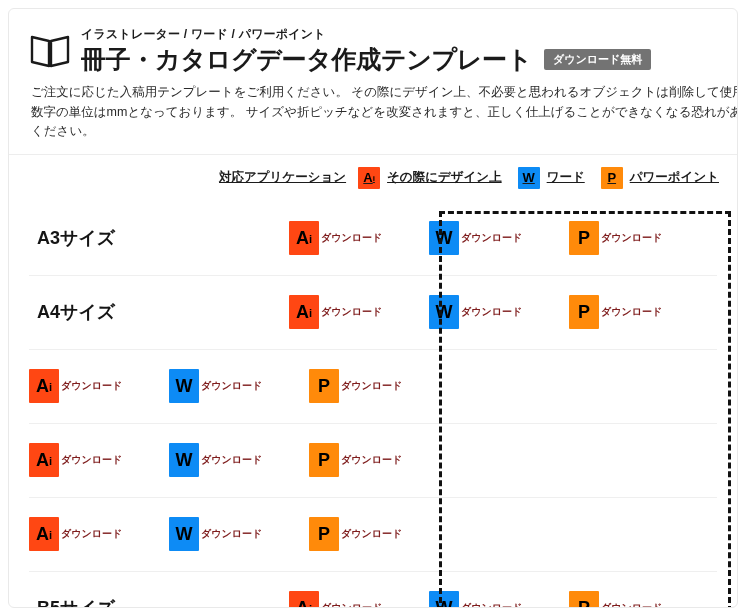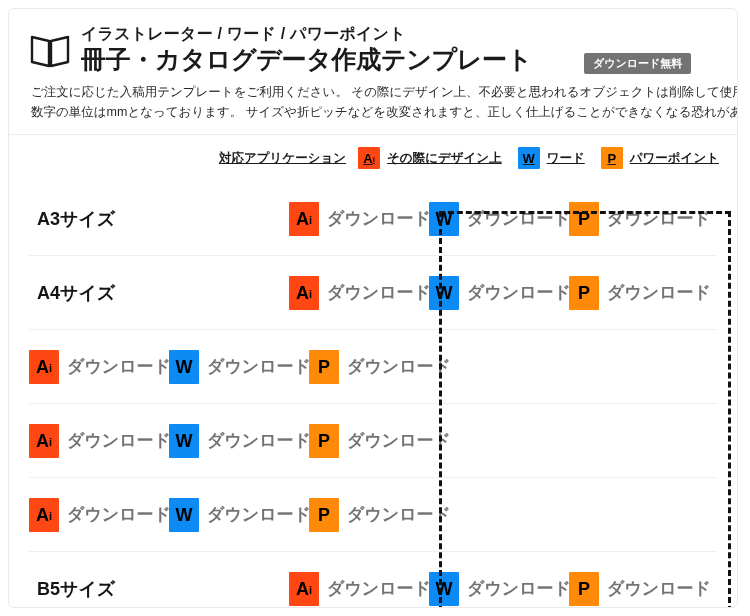--- a/index.html
+++ b/index.html
@@ -35,31 +35,30 @@
     width: 42px;
     height: 40px;
     flex: 0 0 42px;
     margin-top: 3px;
   }
   .head-text {
     margin-left: 10px;
     flex: 1 1 auto;
   }
   .kicker {
-    font-size: 16px;
+    font-size: 12px;
     font-weight: bold;
     color: #1c1c1c;
     letter-spacing: 0.2px;
     line-height: 14px;
     margin-bottom: 3px;
   }
   .title-row {
     display: flex;
-    align-items: flex-end;
-    gap: 40px;
+    align-items: center;
   }
   .main-title {
     font-size: 25px;
     font-weight: bold;
     color: #1a1a1a;
     letter-spacing: -0.3px;
     line-height: 30px;
     white-space: nowrap;
   }
   .free-badge {
@@ -160,24 +159,24 @@
     padding-left: 8px;
     box-sizing: border-box;
   }
   .cell {
     display: flex;
     align-items: center;
     width: 140px;
     flex: 0 0 140px;
   }
   .cell .dl-link {
-    margin-left: 8px;
-    font-size: 17px;
-    font-weight: bold;
-    color: #737373;
+    margin-left: 2px;
+    font-size: 10px;
+    font-weight: bold;
+    color: #7f1d1d;
     white-space: nowrap;
     cursor: pointer;
   }
 
   
   #selection {
     position: absolute;
     left: 430px;
     top: 202px;
     width: 292px;
@@ -206,20 +205,21 @@
       <div class="title-row">
         <div class="main-title">冊子・カタログデータ作成テンプレート</div>
         <div class="free-badge">ダウンロード無料</div>
       </div>
     </div>
   </div>
 
   <div class="desc">
     <div>ご注文に応じた入稿用テンプレートをご利用ください。 その際にデザイン上、不必要と思われるオブジェクトは削除して使用ください。</div>
     <div>数字の単位はmmとなっております。 サイズや折ピッチなどを改変されますと、正しく仕上げることができなくなる恐れがありますのでご注意</div>
+    <div>ください。</div>
   </div>
 
   <div class="divider"></div>
 
   <div class="legend">
     <div class="legend-label">対応アプリケーション</div>
 
     <div class="legend-item">
       <div class="app-badge" style="background:#FF4713;">
         <span>A</span>

